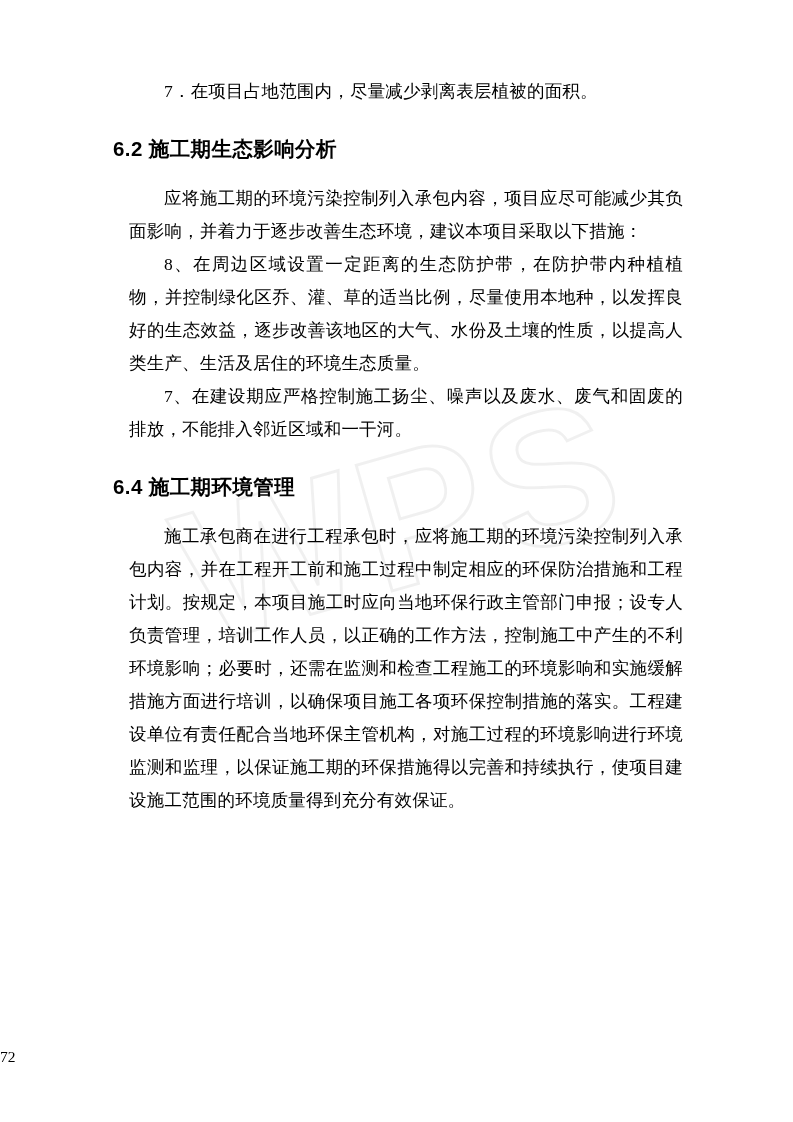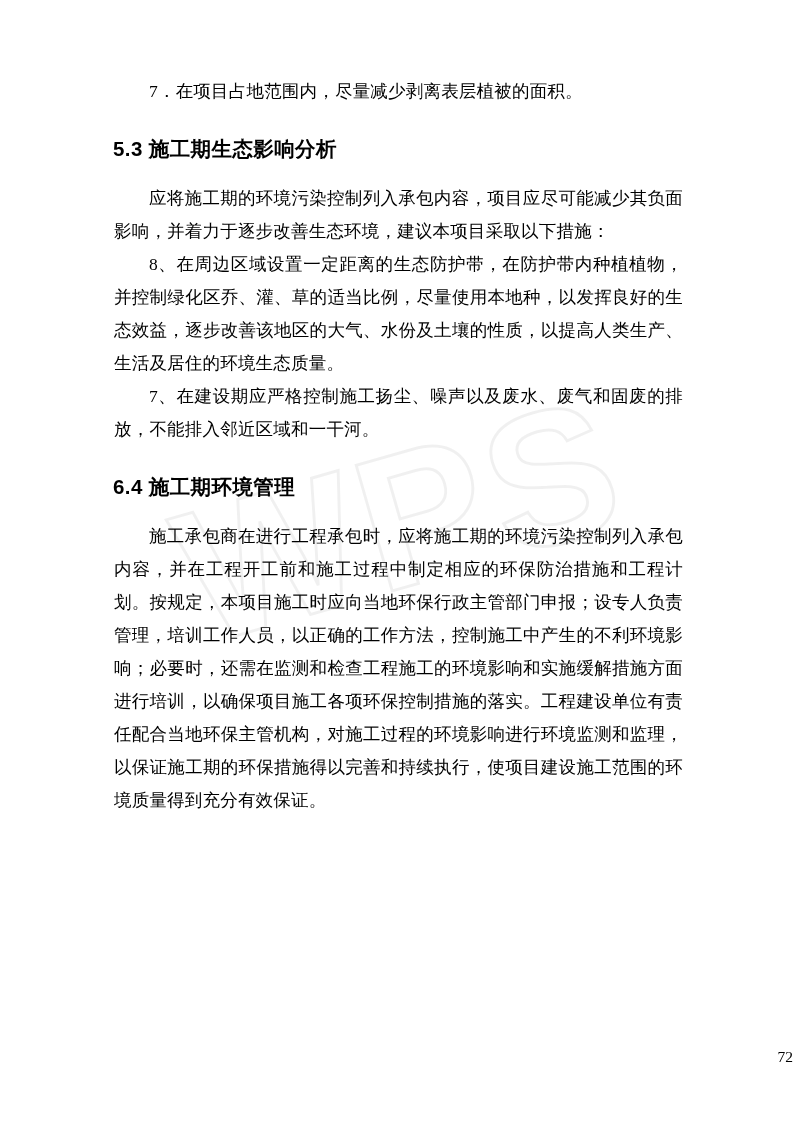--- a/index.html
+++ b/index.html
@@ -42,21 +42,21 @@
     transform: rotate(-16deg);
     white-space: nowrap;
     opacity: 0.9;
   }
   .content {
     position: relative;
     z-index: 1;
     padding: 75px 110px 0 113px;
   }
   p.body-text {
-    margin: 0 0 0 1px;
+    margin: 0 0 0 16px;
     font-size: 17.5px;
     line-height: 33px;
     text-align: justify;
     text-justify: inter-ideograph;
     letter-spacing: 0.2px;
   }
   p.indent2 {
     text-indent: 2em;
   }
   h2.heading {
@@ -65,40 +65,40 @@
     font-weight: bold;
     margin: 26px 0 18px 0;
     letter-spacing: 0.4px;
     line-height: 30px;
   }
   .page-number {
     position: absolute;
     bottom: 56px;
     left: 0;
     width: 100%;
-    text-align: right;
+    text-align: left;
     font-size: 15.5px;
     font-family: "Liberation Serif", serif;
     z-index: 1;
   }
 </style>
 </head>
 <body>
 
 <div class="page">
 
   <div class="watermark">
     <div class="watermark-text">WPS</div>
   </div>
 
   <div class="content">
 
     <p class="body-text indent2">7．在项目占地范围内，尽量减少剥离表层植被的面积。</p>
 
-    <h2 class="heading">5.3 施工期生态影响分析</h2>
+    <h2 class="heading">6.2 施工期生态影响分析</h2>
 
     <p class="body-text indent2">应将施工期的环境污染控制列入承包内容，项目应尽可能减少其负面影响，并着力于逐步改善生态环境，建议本项目采取以下措施：</p>
     <p class="body-text indent2">8、在周边区域设置一定距离的生态防护带，在防护带内种植植物，并控制绿化区乔、灌、草的适当比例，尽量使用本地种，以发挥良好的生态效益，逐步改善该地区的大气、水份及土壤的性质，以提高人类生产、生活及居住的环境生态质量。</p>
     <p class="body-text indent2">7、在建设期应严格控制施工扬尘、噪声以及废水、废气和固废的排放，不能排入邻近区域和一干河。</p>
 
     <h2 class="heading">6.4 施工期环境管理</h2>
 
     <p class="body-text indent2">施工承包商在进行工程承包时，应将施工期的环境污染控制列入承包内容，并在工程开工前和施工过程中制定相应的环保防治措施和工程计划。按规定，本项目施工时应向当地环保行政主管部门申报；设专人负责管理，培训工作人员，以正确的工作方法，控制施工中产生的不利环境影响；必要时，还需在监测和检查工程施工的环境影响和实施缓解措施方面进行培训，以确保项目施工各项环保控制措施的落实。工程建设单位有责任配合当地环保主管机构，对施工过程的环境影响进行环境监测和监理，以保证施工期的环保措施得以完善和持续执行，使项目建设施工范围的环境质量得到充分有效保证。</p>
 
   </div>

